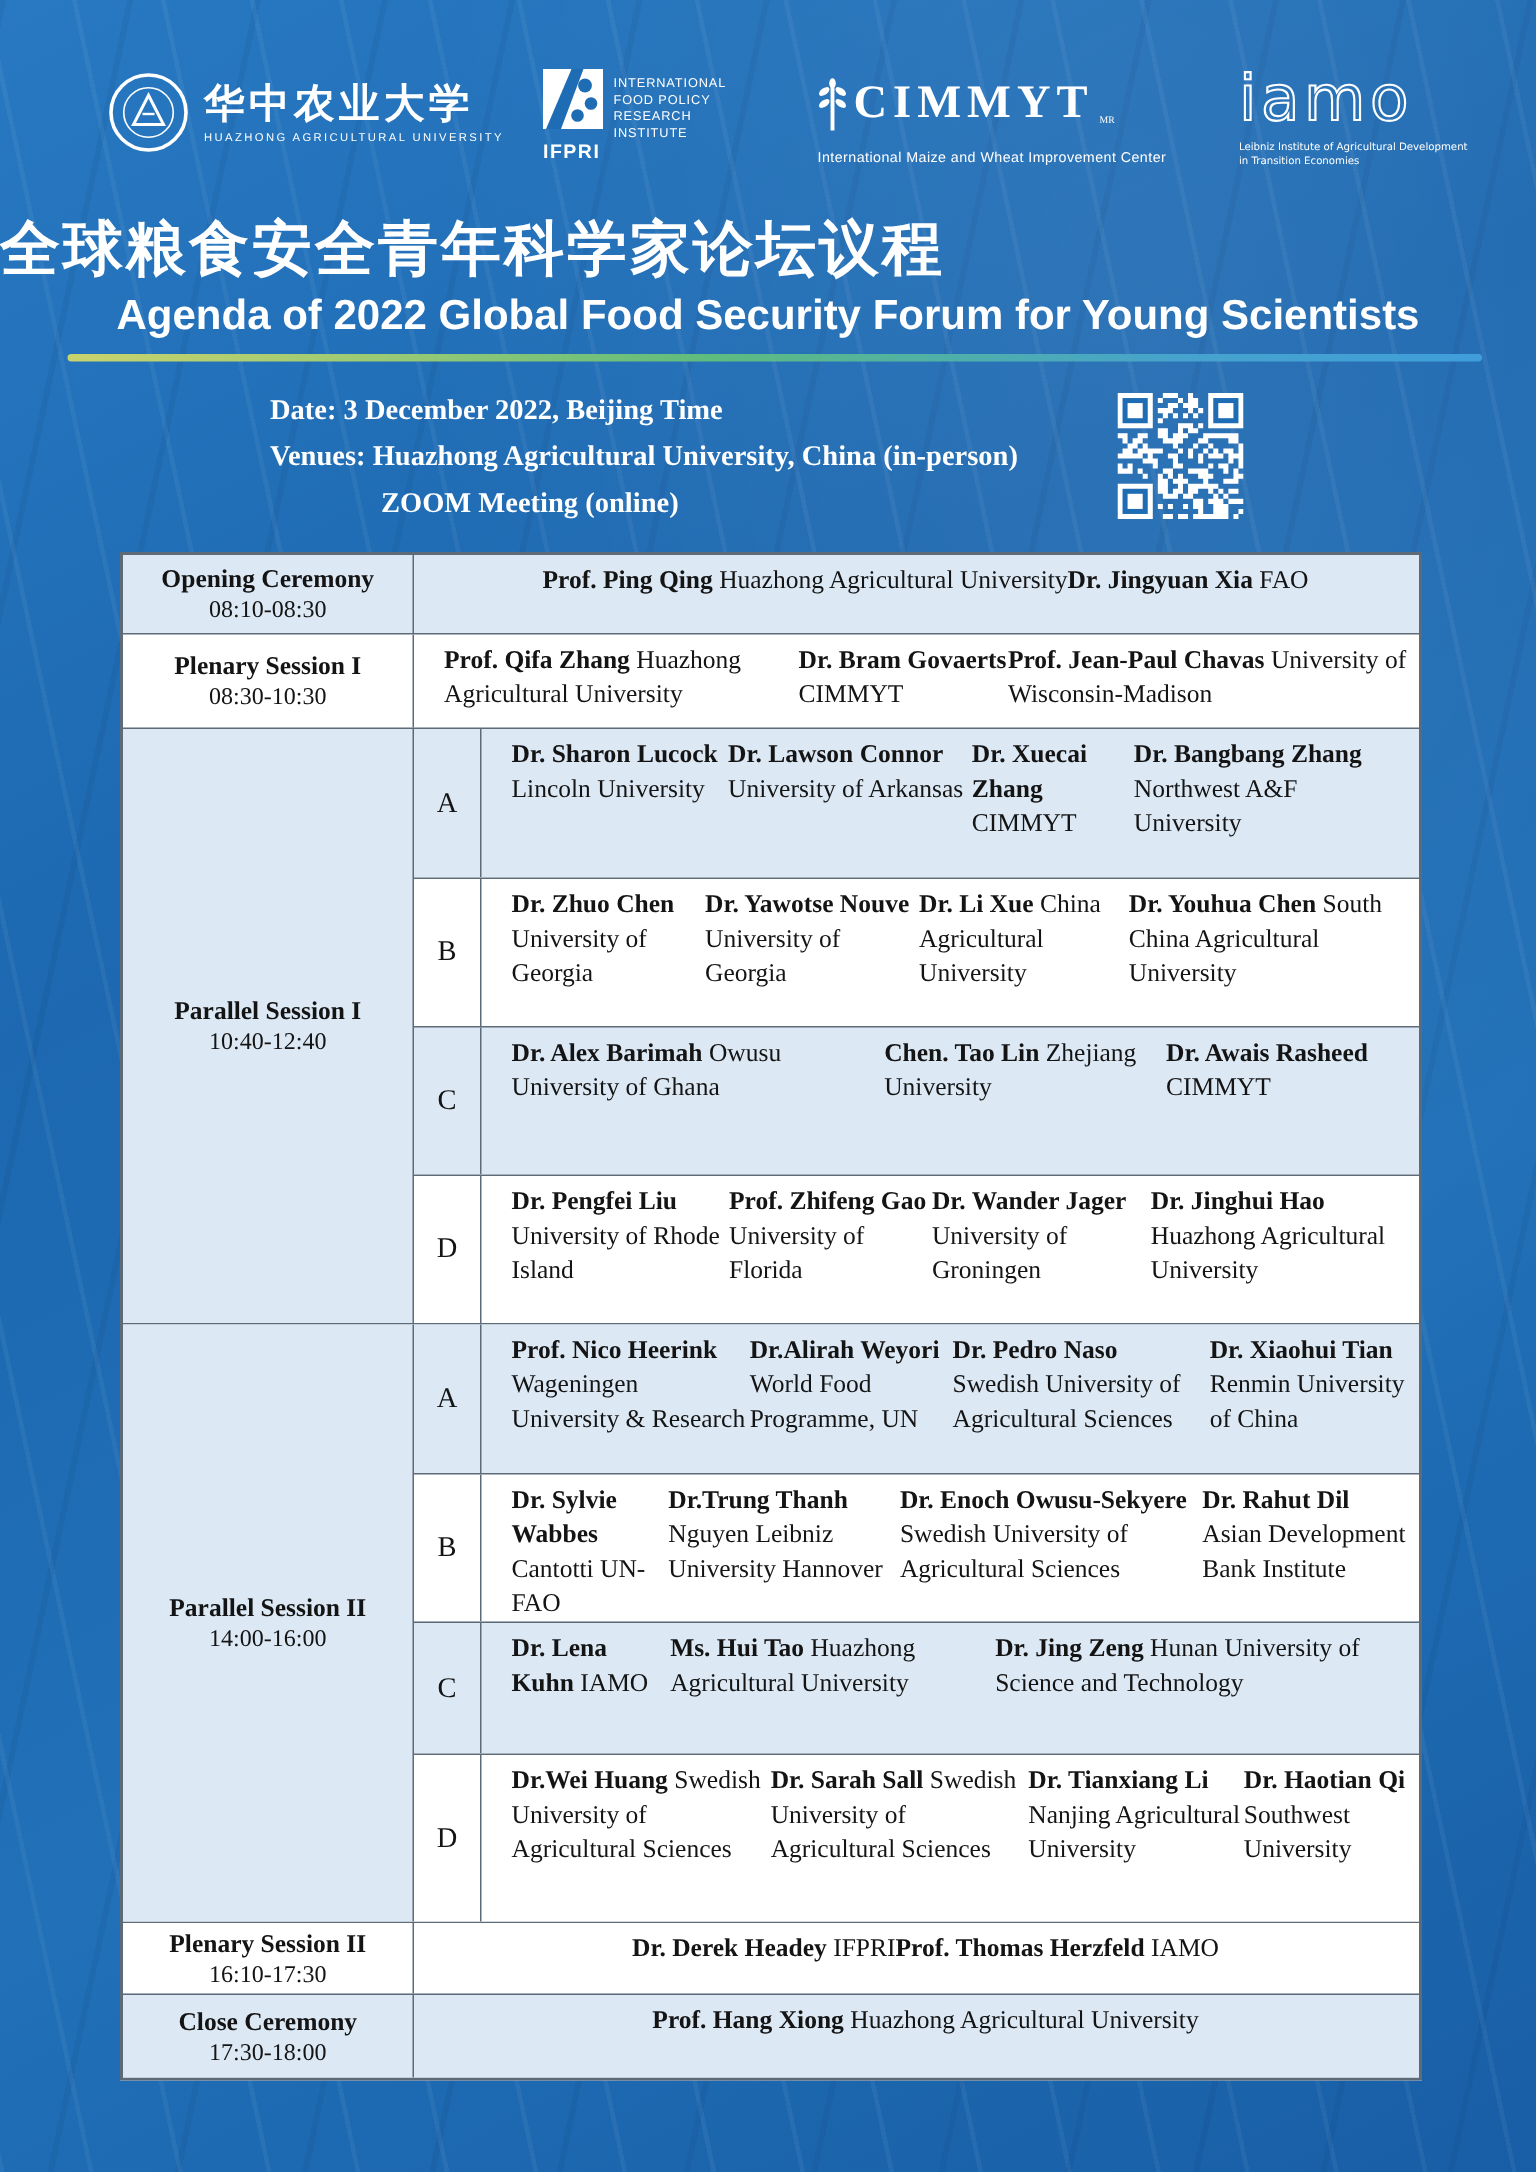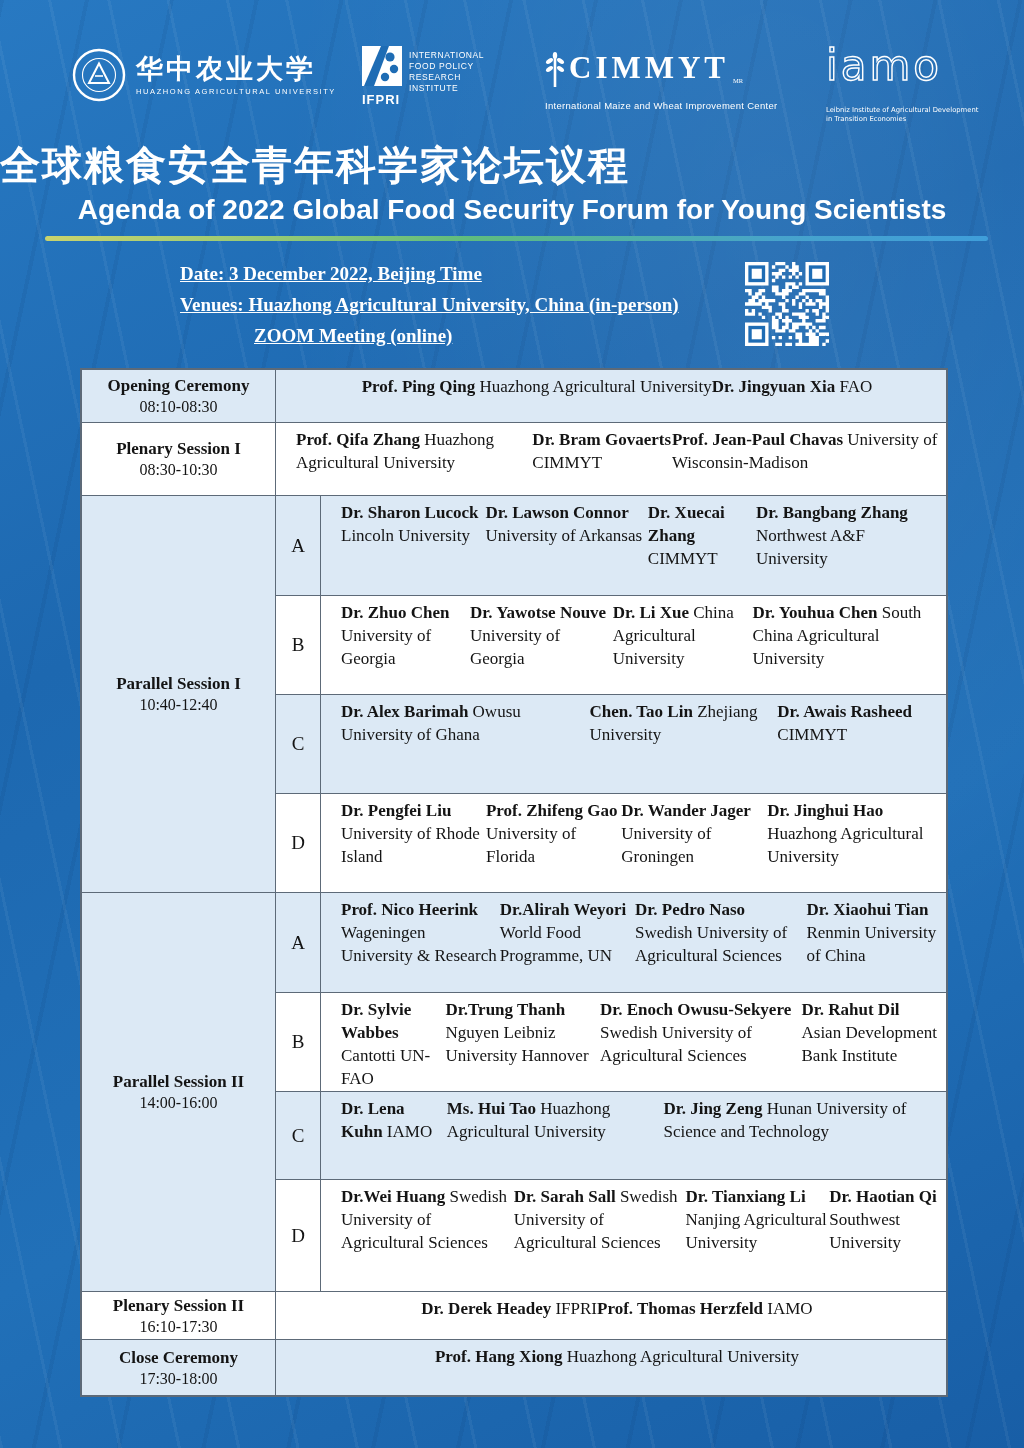--- a/index.html
+++ b/index.html
@@ -23,31 +23,31 @@
   .cimmyt{left:545px;top:52px;font-family:"Liberation Serif",serif;}
   .cimmyt .row{display:flex;align-items:flex-start;gap:4px;}
   .cimmyt .acr{font-weight:bold;font-size:31px;letter-spacing:4px;line-height:32px;}
   .cimmyt .tm{font-size:6.5px;align-self:flex-end;margin-bottom:4px;}
   .cimmyt .tag{font-family:"Liberation Sans",sans-serif;font-size:9.5px;letter-spacing:.3px;margin-top:12px;}
   .iamo{left:826px;top:46px;font-family:"DejaVu Sans",sans-serif;}
   .iamo .word{font-size:42px;line-height:40px;letter-spacing:3px;color:#fff;}
   @supports (-webkit-text-stroke:1px #fff){
     .iamo .word{color:transparent;-webkit-text-stroke:1.4px #fff;}
   }
-  .iamo .tag{font-size:6.8px;line-height:8.5px;margin-top:20px;}
+  .iamo .tag{font-size:6.8px;line-height:8.5px;margin-top:8px;}
   
   .title-zh{position:absolute;top:138px;left:0;width:100%;text-align:left;
     font-family:"Liberation Sans","DejaVu Sans",sans-serif;font-weight:bold;
     font-size:40px;color:#fff;letter-spacing:2px;}
   .title-en{position:absolute;top:194px;left:0;width:100%;text-align:center;
     font-family:"Liberation Sans",sans-serif;font-weight:bold;font-size:28px;color:#fff;}
   .divider{position:absolute;top:236px;left:45px;width:943px;height:5px;border-radius:3px;
     background:linear-gradient(90deg,#c9d36d 0%,#9aca74 22%,#5fbc7e 45%,#4fb0a8 62%,#47a3cc 78%,#3f9eda 100%);}
   
-  .meta{position:absolute;left:180px;top:258px;color:#fff;font-weight:bold;font-size:19px;line-height:31px;text-decoration:underline;}
+  .meta{position:absolute;left:180px;top:258px;color:#fff;font-weight:bold;font-size:19px;line-height:31px;}
   .meta .indent{padding-left:74px;}
   .qr{position:absolute;left:745px;top:262px;width:84px;height:84px;}
   
   .agenda{position:absolute;left:80px;top:368px;width:868px;box-sizing:border-box;
     border:2px solid #5d6a78;background:#fff;color:#141414;}
   .row{display:flex;border-top:1px solid #5d6a78;box-sizing:border-box;}
   .row:first-child{border-top:none;}
   .session-cell{flex:0 0 194px;display:flex;flex-direction:column;justify-content:center;
     align-items:center;text-align:center;border-right:1px solid #5d6a78;box-sizing:border-box;padding:2px 16px;}
   .session-title{font-weight:bold;font-size:17px;}
@@ -161,21 +161,21 @@
           <span class="name">Prof. Ping Qing</span>
           <span class="org">Huazhong Agricultural University</span>
         </div>
         <div class="person">
           <span class="name">Dr. Jingyuan Xia</span>
           <span class="org">FAO</span>
         </div>
       </div>
     </div>
 
-    <div class="row unshaded" style="height:73px">
+    <div class="row unshaded" style="height:63px">
       <div class="session-cell">
         <div class="session-title">Plenary Session I</div>
         <div class="session-time">08:30-10:30</div>
       </div>
       <div class="content-cell">
         <div class="person">
           <span class="name">Prof. Qifa Zhang</span>
           <span class="org">Huazhong Agricultural University</span>
         </div>
         <div class="person">

